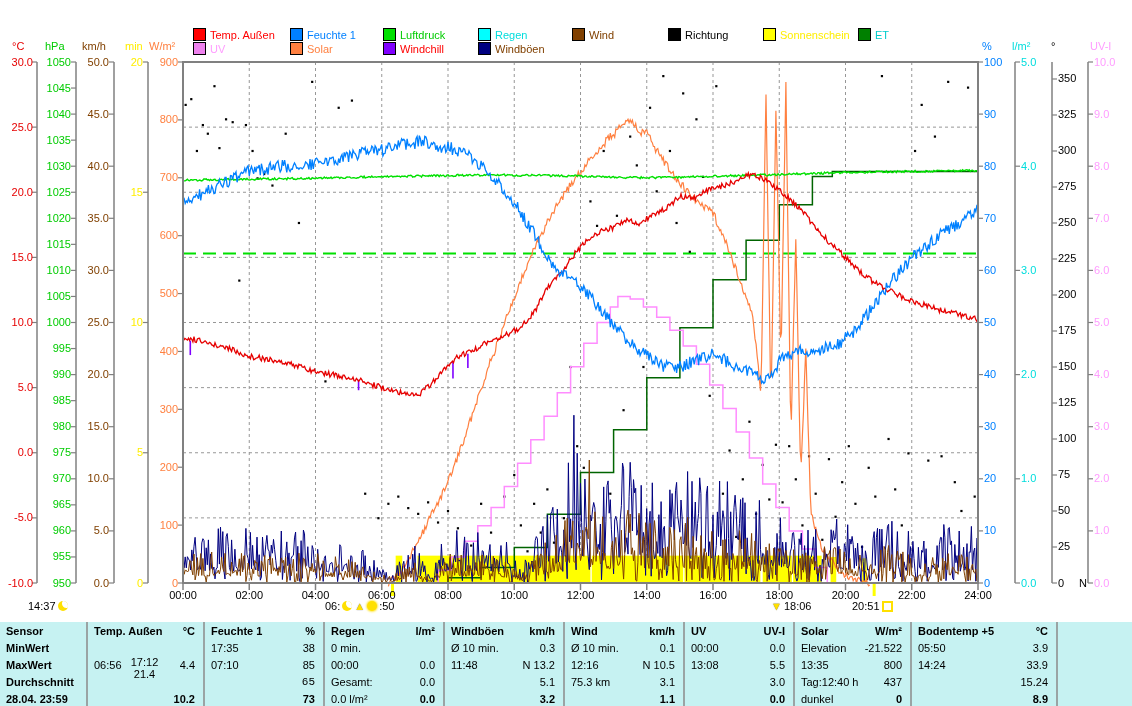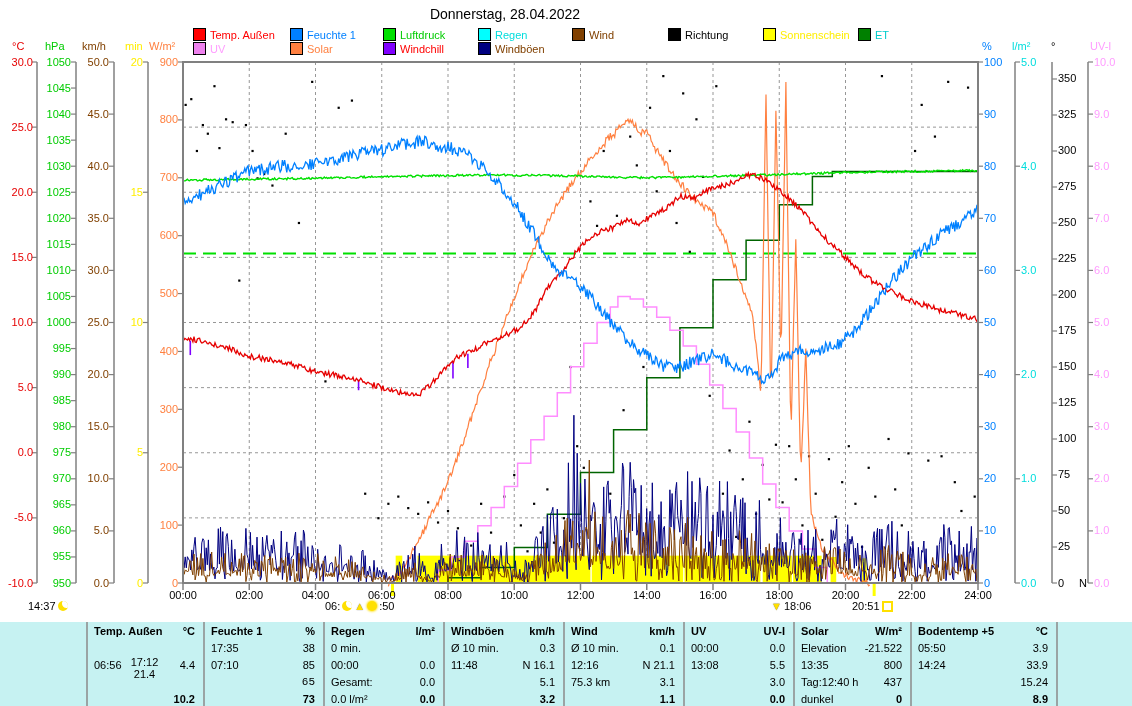--- a/index.html
+++ b/index.html
@@ -19,21 +19,20 @@
   .stable{position:absolute;left:0;top:622px;width:1132px;height:84px;background:#c6f2f2;font-size:11px;color:#000;}
   .scol{position:absolute;top:0;height:84px;}
   .srow{position:absolute;left:6px;right:8px;height:17px;display:flex;justify-content:space-between;align-items:center;}
   .sep{position:absolute;top:0;width:2px;height:84px;background:#9aa4a4;}
   .b{font-weight:bold;}
 </style>
 </head>
 <body>
 
 <div class="app">
-  <div class="title">Donnerstag, 28.04.2022</div>
   <div id="legend">
       <div class="leg" style="left: 193px; top: 28px;">
         <span class="box" style="background: rgb(255, 0, 0);"></span>
         <span style="color: rgb(255, 0, 0);">Temp. Außen</span>
       </div>
       <div class="leg" style="left: 290px; top: 28px;">
         <span class="box" style="background: rgb(0, 128, 255);"></span>
         <span style="color: rgb(0, 128, 255);">Feuchte 1</span>
       </div>
       <div class="leg" style="left: 383px; top: 28px;">
@@ -510,20 +509,37 @@
   <div class="marker" style="left:771px;top:600px;">
     <span class="arrow">▼</span>
     <span>18:06</span>
   </div>
   <div class="marker" style="left:852px;top:600px;">
     <span>20:51</span>
     <span class="sq"></span>
   </div>
 
   <div class="stable" id="stats-table" style="background: rgb(198, 242, 242);">
+      <div class="scol" style="left: 0px; width: 84px;">
+        <div class="srow b" style="top: 0px;">
+          <span>Sensor</span>
+        </div>
+        <div class="srow b" style="top: 17px;">
+          <span>MinWert</span>
+        </div>
+        <div class="srow b" style="top: 34px;">
+          <span>MaxWert</span>
+        </div>
+        <div class="srow b" style="top: 51px;">
+          <span>Durchschnitt</span>
+        </div>
+        <div class="srow b" style="top: 68px;">
+          <span>28.04. 23:59</span>
+        </div>
+      </div>
       <div class="scol" style="left: 88px; width: 115px;">
         <div class="srow b" style="top: 0px;">
           <span>Temp. Außen</span>
           <span>°C</span>
         </div>
         <div class="srow" style="top: 34px;">
           <span>06:56</span>
           <span>4.4</span>
         </div>
         <div class="srow" style="top: 34px; flex-direction: column;">
@@ -587,21 +603,21 @@
         <div class="srow b" style="top: 0px;">
           <span>Windböen</span>
           <span>km/h</span>
         </div>
         <div class="srow" style="top: 17px;">
           <span>Ø 10 min.</span>
           <span>0.3</span>
         </div>
         <div class="srow" style="top: 34px;">
           <span>11:48</span>
-          <span>N 16.1</span>
+          <span>N 13.2</span>
         </div>
         <div class="srow" style="top: 51px; align-items: center;">
           <span></span>
           <span>5.1</span>
         </div>
         <div class="srow" style="top: 68px;">
           <span></span>
           <span class="b">3.2</span>
         </div>
       </div>
@@ -609,21 +625,21 @@
         <div class="srow b" style="top: 0px;">
           <span>Wind</span>
           <span>km/h</span>
         </div>
         <div class="srow" style="top: 17px;">
           <span>Ø 10 min.</span>
           <span>0.1</span>
         </div>
         <div class="srow" style="top: 34px;">
           <span>12:16</span>
-          <span>N 21.1</span>
+          <span>N 10.5</span>
         </div>
         <div class="srow" style="top: 51px;">
           <span>75.3 km</span>
           <span>3.1</span>
         </div>
         <div class="srow" style="top: 68px;">
           <span></span>
           <span class="b">1.1</span>
         </div>
       </div>

